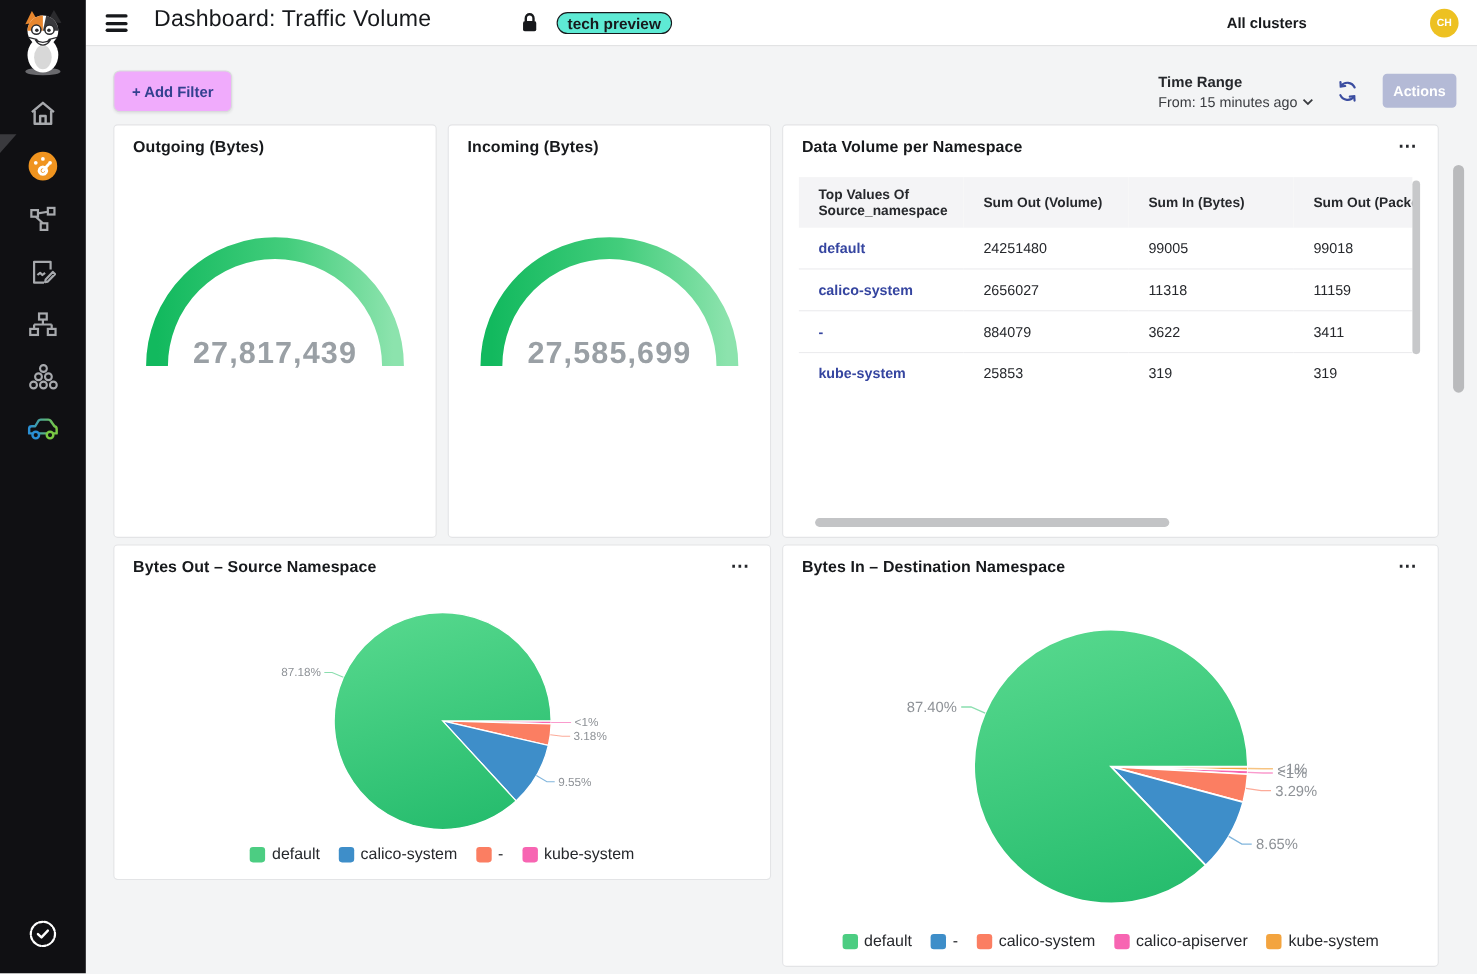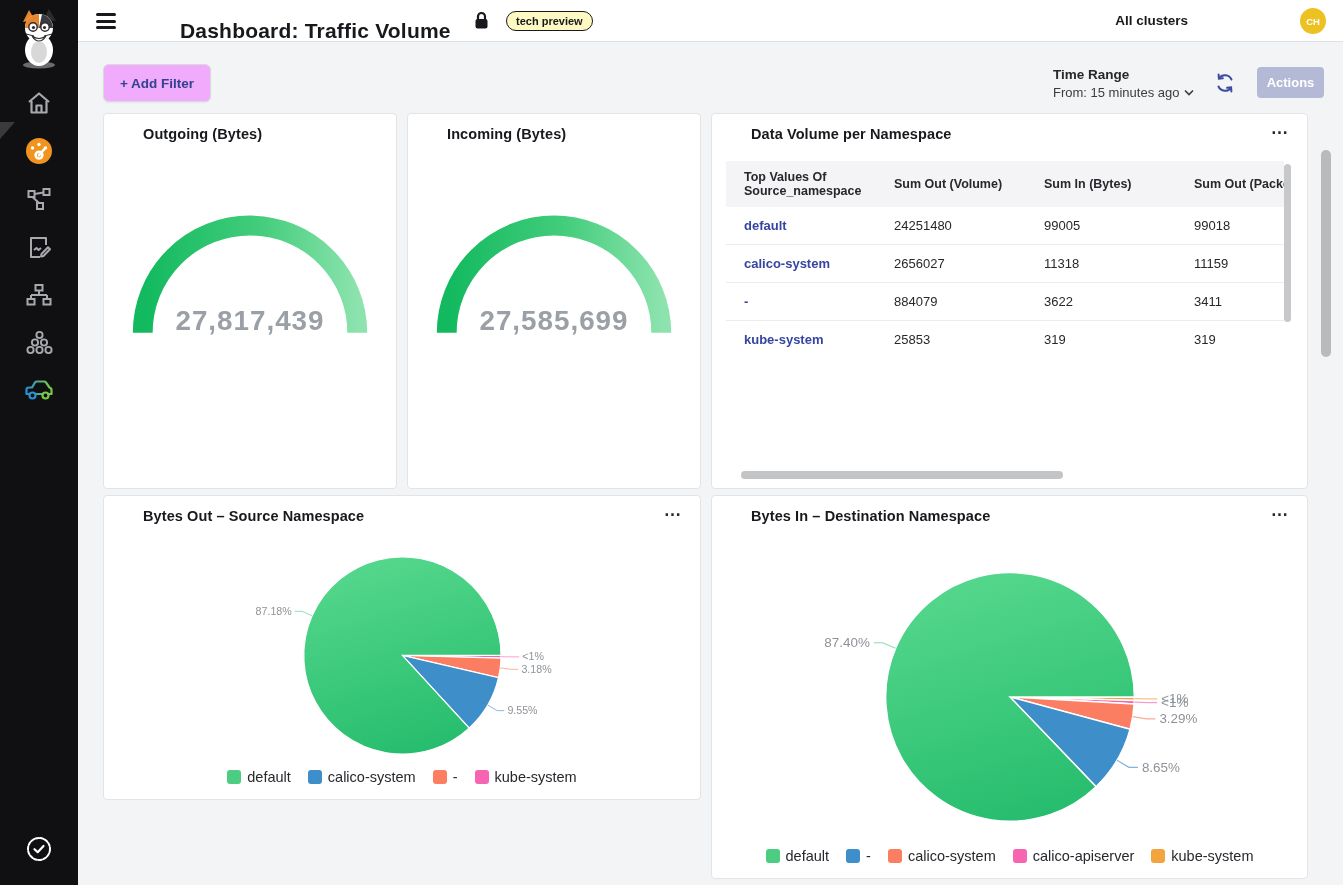--- a/index.html
+++ b/index.html
@@ -11,37 +11,37 @@
   .logo { position:absolute; left:12px; top:8px; width:54px; height:62px; }
   .nav-item { position:absolute; left:0; width:78px; height:44px; display:flex; align-items:center; justify-content:center; cursor:pointer; }
   .nav-notch { position:absolute; left:0; top:122px; width:0; height:0;
                border-left:15px solid #3a3a3e; border-bottom:17px solid transparent; }
   .nav-bottom { position:absolute; left:0; bottom:14px; width:78px; height:44px; display:flex; align-items:center; justify-content:center; cursor:pointer; }
 
   
   .header { position:absolute; left:78px; top:0; width:1265px; height:42px; background:#ffffff; border-bottom:1px solid #dfe0e2; z-index:4; }
   .hamburger { position:absolute; left:18px; top:11px; width:22px; height:20px; cursor:pointer; display:flex; flex-direction:column; justify-content:space-between; padding:2px 0; }
   .hamburger span { display:block; width:20px; height:3px; background:#17191c; border-radius:2px; }
-  .page-title { position:absolute; left:62px; top:19px; font-size:21px; font-weight:700; color:#17191c; letter-spacing:.2px; white-space:nowrap;margin-left:40px; }
+  .page-title { position:absolute; left:62px; top:6px; font-size:21px; font-weight:400; color:#17191c; letter-spacing:.2px; white-space:nowrap; }
   .lock { position:absolute; left:396px; top:11px; }
-  .tech-badge { position:absolute; left:428px; top:11px; height:20px; padding:3px 9px; border:1.4px solid #17191c; border-radius:10px; font-size:11px; font-weight:600; color:#17191c; background:#fef9c3; line-height:12px; white-space:nowrap; }
+  .tech-badge { position:absolute; left:428px; top:11px; height:20px; padding:3px 9px; border:1.4px solid #17191c; border-radius:10px; font-size:14px; font-weight:600; color:#17191c; background:#5eead4; line-height:12px; white-space:nowrap; }
   .all-clusters { position:absolute; right:155px; top:13px; font-size:13.5px; font-weight:600; color:#17191c; cursor:pointer; }
   .avatar { position:absolute; right:17px; top:8px; width:26px; height:26px; border-radius:50%; background:#edc122; color:#fff; font-size:9.5px; font-weight:700; display:flex; align-items:center; justify-content:center; cursor:pointer; }
 
   
   .add-filter { position:absolute; left:103px; top:64px; width:108px; height:38px; background:#f0abfc; border:1px solid #d9dadc; border-radius:6px; box-shadow:0 1px 2px rgba(0,0,0,.06); font-size:13.5px; font-weight:600; color:#33418f; cursor:pointer; }
   .time-range { position:absolute; left:1053px; top:67px; cursor:pointer; }
   .time-range .tr-label { font-size:13.5px; font-weight:700; color:#26282c; }
   .time-range .tr-value { font-size:13px; color:#3a3c40; margin-top:3px; display:flex; align-items:center; gap:5px; }
   .refresh-btn { position:absolute; left:1215px; top:73px; width:20px; height:20px; cursor:pointer; }
   .actions-btn { position:absolute; left:1257px; top:67px; width:67px; height:31px; background:#b4bad6; border:none; border-radius:4px; color:#fff; font-size:13px; font-weight:600; cursor:pointer; font-family:"Liberation Sans",sans-serif; }
 
   
   .card { position:absolute; background:#fff; border:1px solid #e3e4e6; border-radius:4px; }
-  .card-title { position:absolute; left:17px; top:12px; font-size:14.5px; font-weight:700; color:#17191c; letter-spacing:.1px;margin-left:22px; }
+  .card-title { position:absolute; left:17px; top:12px; font-size:14.5px; font-weight:700; color:#17191c; letter-spacing:.1px; }
   .card-menu { position:absolute; right:18px; top:8px; font-size:17px; font-weight:700; color:#26282c; cursor:pointer; letter-spacing:1px; }
   #card-outgoing { left:103px; top:113px; width:294px; height:376px; }
   #card-incoming { left:407px; top:113px; width:294px; height:376px; }
   #card-table    { left:711px; top:113px; width:597px; height:376px; }
   #card-pie-out  { left:103px; top:495px; width:598px; height:305px; }
   #card-pie-in   { left:711px; top:495px; width:597px; height:384px; }
 
   .gauge-box { position:absolute; left:0; top:0; width:100%; height:100%; }
   .pie-box { position:absolute; left:0; top:0; width:100%; height:100%; }
 

